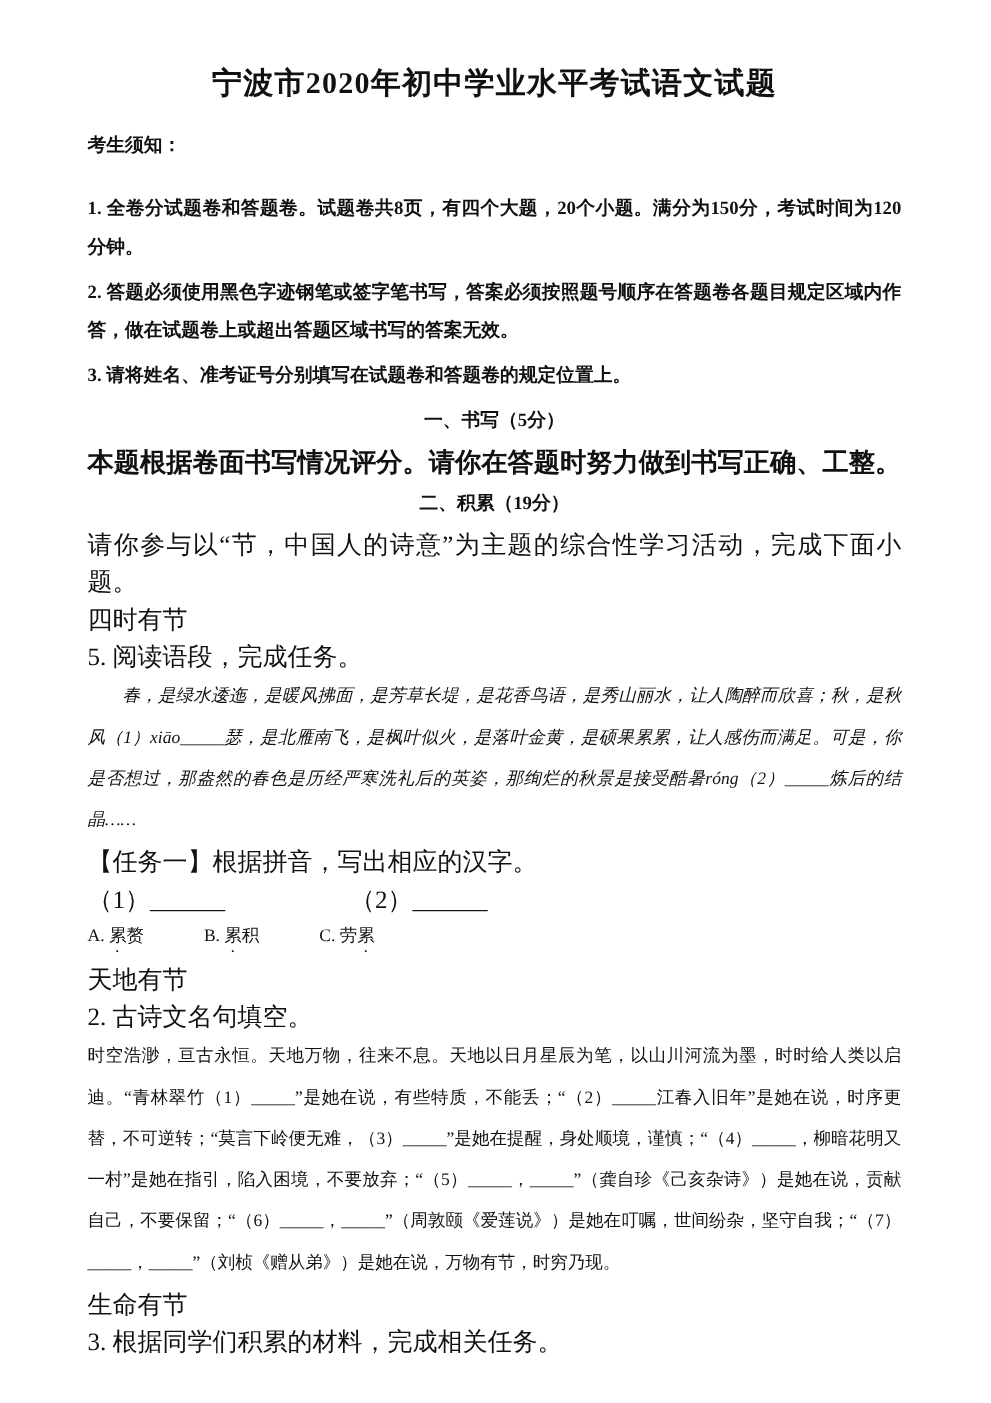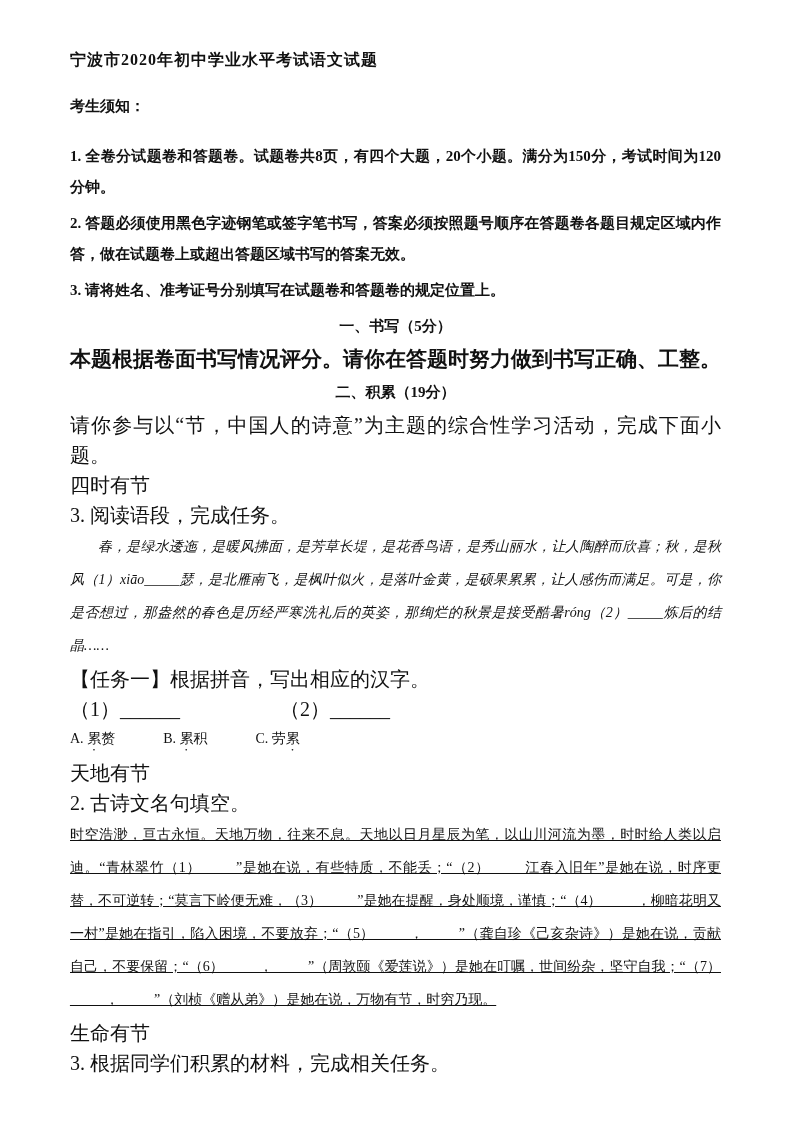--- a/index.html
+++ b/index.html
@@ -9,22 +9,23 @@
     height: 1122px;
     margin: 0 auto;
     background: #ffffff;
     padding: 50px 72px 0 70px;
     font-family: "Liberation Serif", "DejaVu Serif", serif;
     color: #111111;
     overflow: hidden;
   }
   p { margin: 0; }
   .title {
-    font-size: 16px;
+    font-size: 24px;
     font-weight: 700;
+    text-align: center;
     margin: 0 0 20px 0;
     letter-spacing: 1px;
   }
   .notice-heading {
     font-size: 15px;
     font-weight: 700;
     line-height: 30px;
     margin-bottom: 20px;
   }
   .notice {
@@ -57,21 +58,20 @@
     font-size: 14px;
     font-style: italic;
     line-height: 33px;
     text-align: justify;
     text-indent: 2em;
   }
   .fill-para {
     font-size: 14px;
     line-height: 33px;
     text-align: justify;
-    text-decoration: underline;
   }
   .options {
     font-size: 14px;
     line-height: 30px;
     margin-bottom: 4px;
   }
   .option { display: inline; margin-right: 48px; }
   .dotted {
     -webkit-text-emphasis: filled dot;
     -webkit-text-emphasis-position: under right;
@@ -93,21 +93,21 @@
   <p class="notice">3. 请将姓名、准考证号分别填写在试题卷和答题卷的规定位置上。</p>
 
   <p class="section-heading">一、书写（5分）</p>
   <p class="section-body-bold">本题根据卷面书写情况评分。请你在答题时努力做到书写正确、工整。</p>
 
   <p class="section-heading">二、积累（19分）</p>
   <p class="body">请你参与以“节，中国人的诗意”为主题的综合性学习活动，完成下面小题。</p>
 
   <p class="body">四时有节</p>
 
-  <p class="body">3.  阅读语段，完成任务。</p>
+  <p class="body">5.  阅读语段，完成任务。</p>
   <p class="passage">春，是绿水逶迤，是暖风拂面，是芳草长堤，是花香鸟语，是秀山丽水，让人陶醉而欣喜；秋，是秋风（1）xiāo_____瑟，是北雁南飞，是枫叶似火，是落叶金黄，是硕果累累，让人感伤而满足。可是，你是否想过，那盎然的春色是历经严寒洗礼后的英姿，那绚烂的秋景是接受酷暑róng（2）_____炼后的结晶……</p>
 
   <p class="body gap-sm">【任务一】根据拼音，写出相应的汉字。</p>
   <p class="body">（1）______　　　　　（2）______</p>
 
 
   <p class="options">
     <span class="option"><span>A. </span><span class="dotted">累</span><span>赘</span></span><span class="option"><span>B. </span><span class="dotted">累</span><span>积</span></span><span class="option"><span>C. 劳</span><span class="dotted">累</span><span></span></span>
   </p>
 

